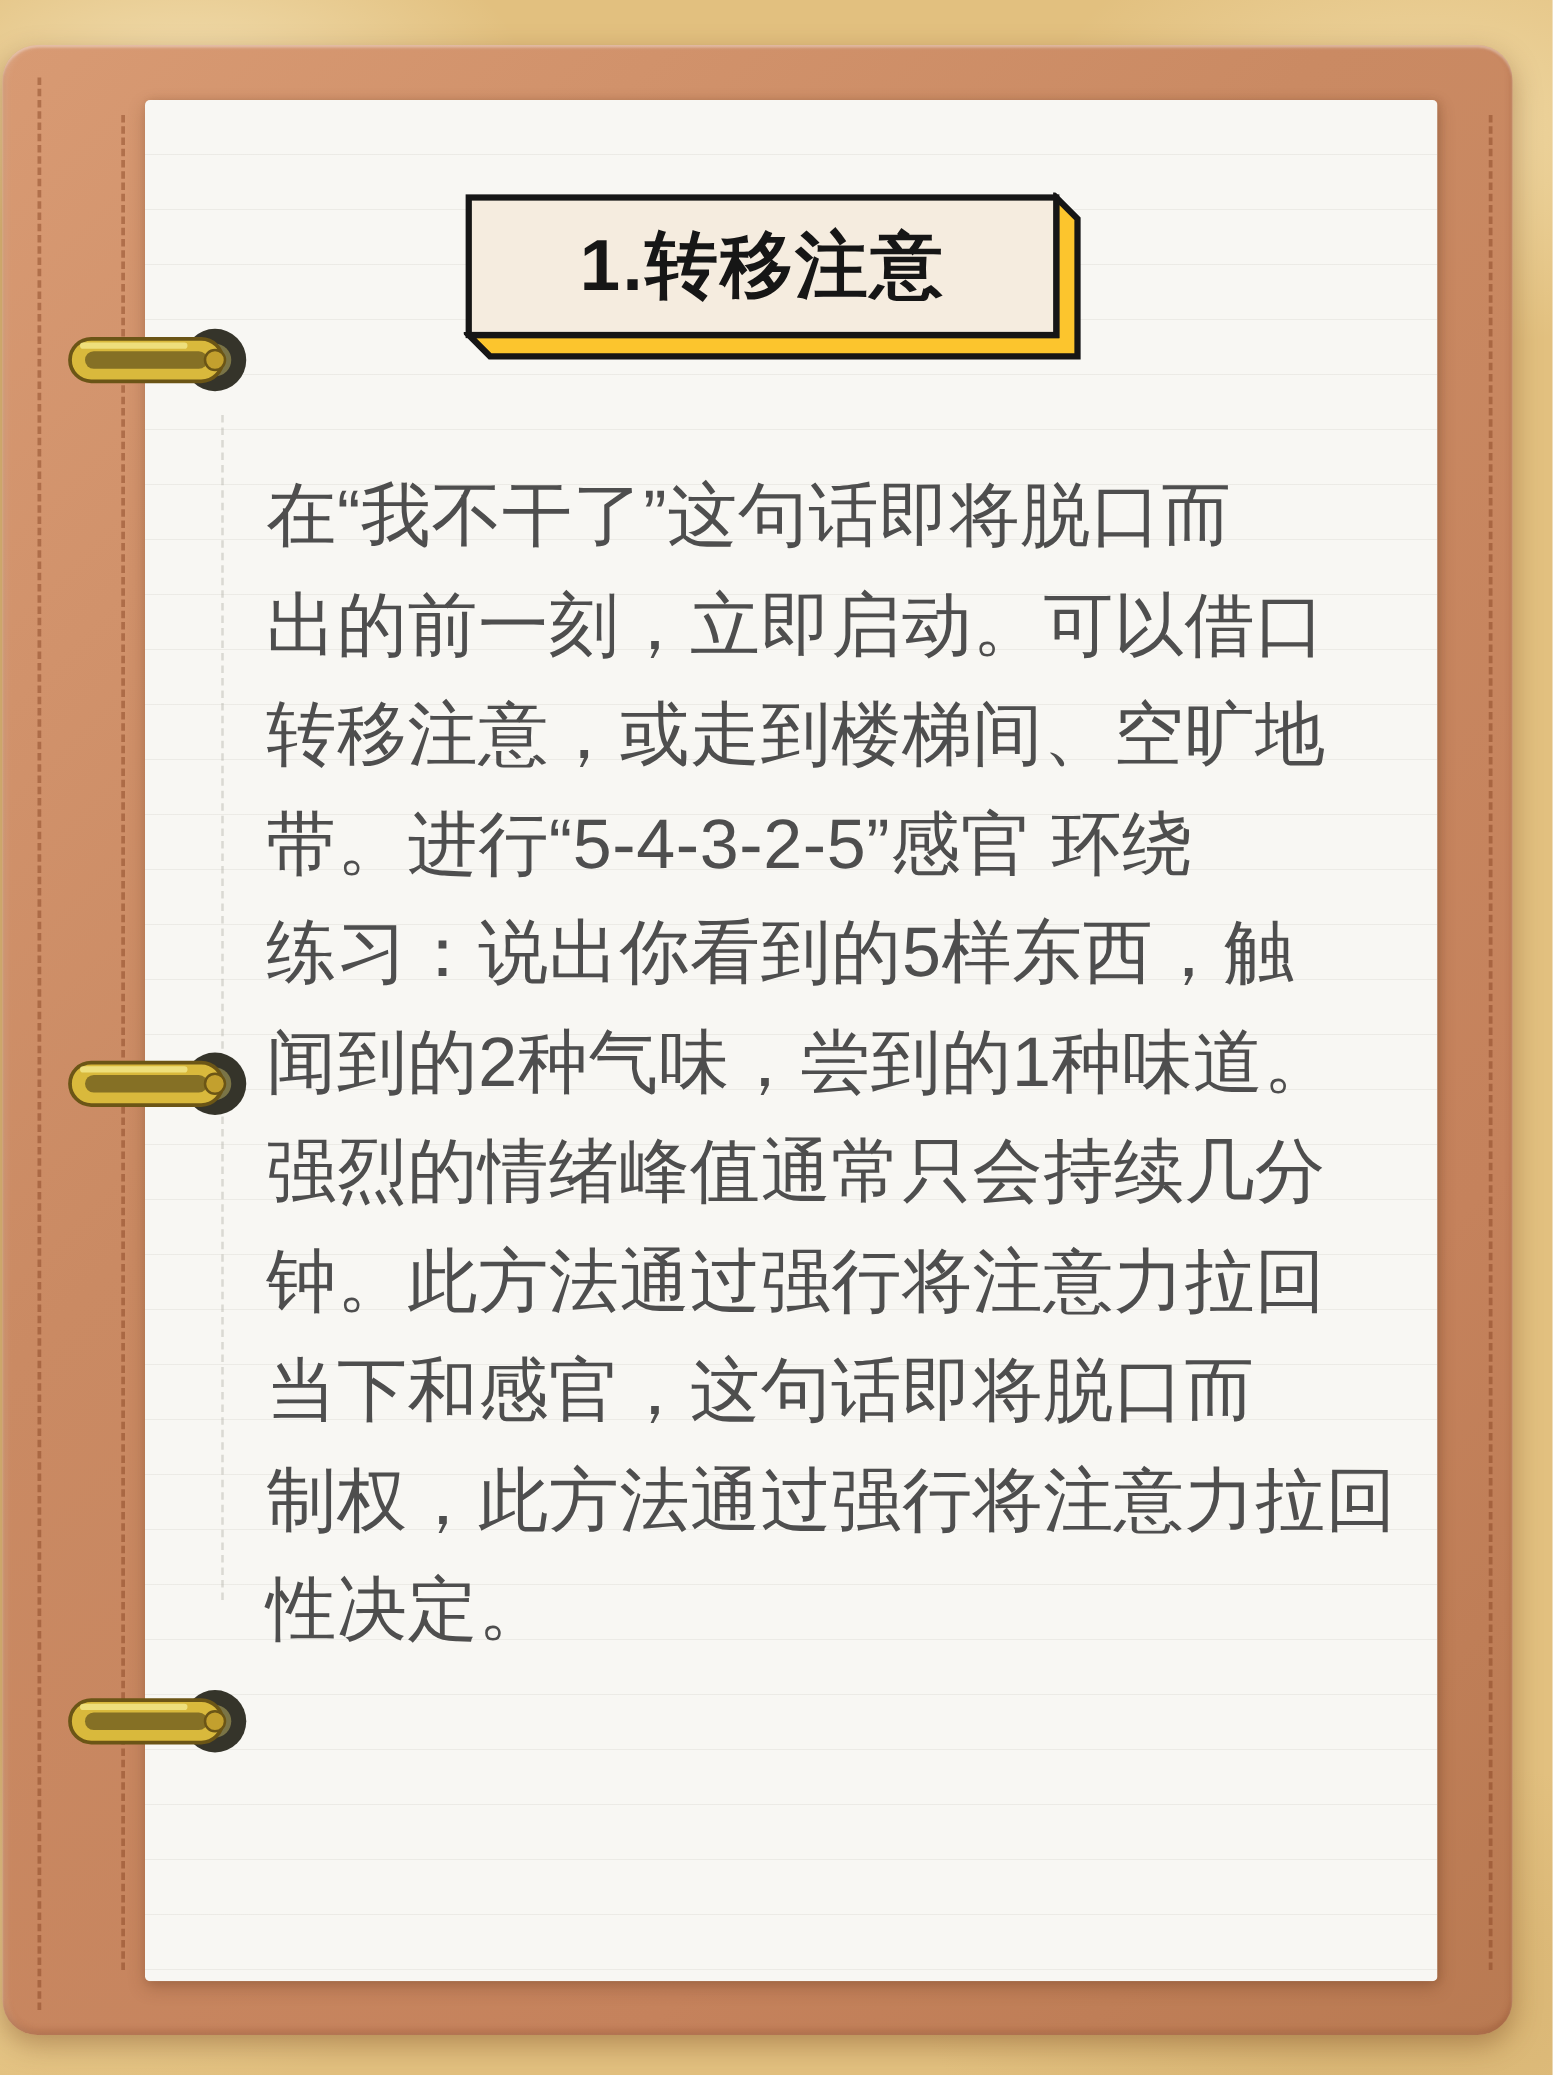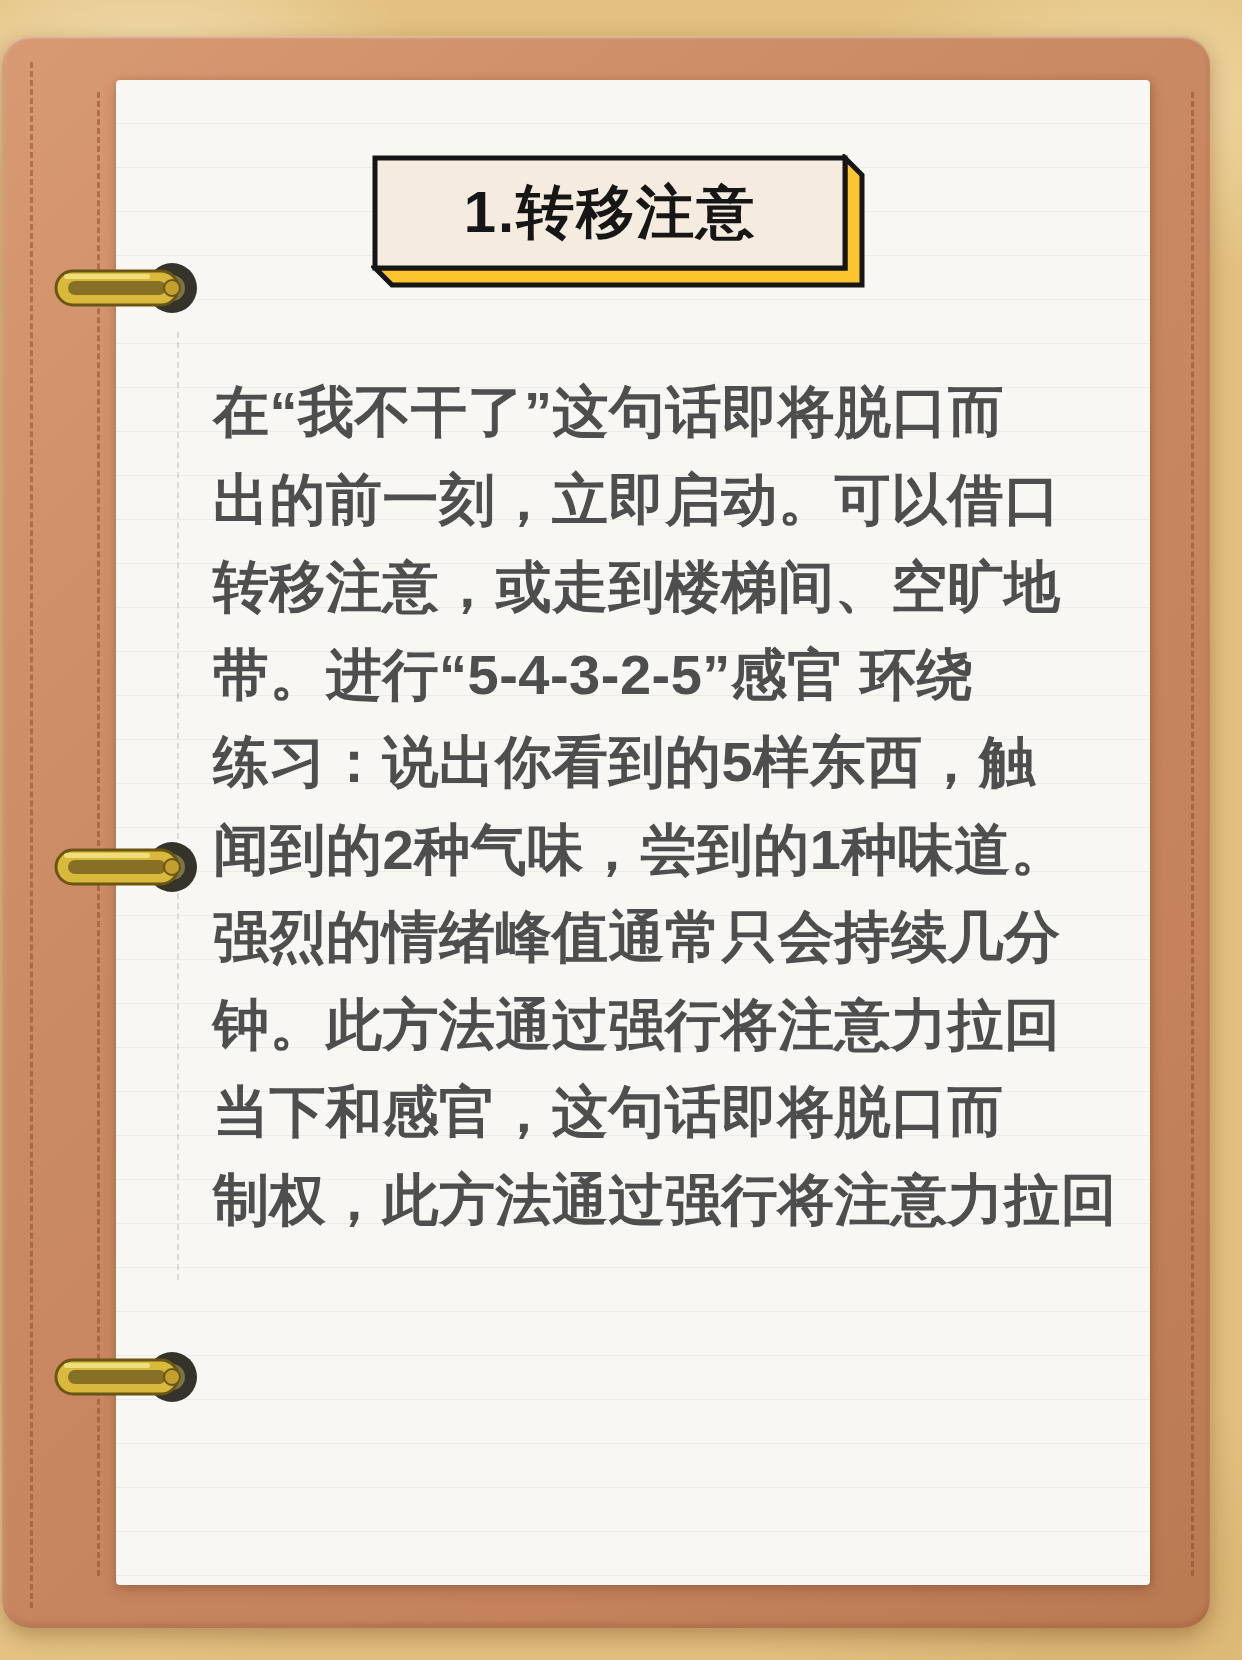--- a/index.html
+++ b/index.html
@@ -38,21 +38,21 @@
   .margin-line{position:absolute;left:177px;top:332px;height:948px;width:0;border-left:2px dashed rgba(168,168,160,.38);}
   .banner-svg{position:absolute;left:371px;top:154px;}
   .banner-title{
     position:absolute;left:375px;top:158px;width:470px;height:110px;
     display:flex;align-items:center;justify-content:center;
     font-size:58px;font-weight:bold;color:var(--ink);letter-spacing:2px;
   }
   .body-text{
     position:absolute;left:213px;top:368px;width:830px;
     font-size:56px;line-height:87.5px;color:var(--body-text);
-    font-weight:700;letter-spacing:0.5px;
+    font-weight:400;letter-spacing:0.5px;
   }
   .body-line{white-space:nowrap;}
   .ring{position:absolute;left:50px;width:170px;height:90px;}
   .ring.r1{top:243px;} .ring.r2{top:822px;} .ring.r3{top:1332px;}
 </style>
 </head>
 <body>
 
 <div class="canvas">
 
@@ -74,20 +74,21 @@
     <div class="body-line">在“我不干了”这句话即将脱口而</div>
     <div class="body-line">出的前一刻，立即启动。可以借口</div>
     <div class="body-line">转移注意，或走到楼梯间、空旷地</div>
     <div class="body-line">带。进行“5-4-3-2-5”感官 环绕</div>
     <div class="body-line">练习：说出你看到的5样东西，触</div>
     <div class="body-line">闻到的2种气味，尝到的1种味道。</div>
     <div class="body-line">强烈的情绪峰值通常只会持续几分</div>
     <div class="body-line">钟。此方法通过强行将注意力拉回</div>
     <div class="body-line">当下和感官，这句话即将脱口而</div>
     <div class="body-line">制权，此方法通过强行将注意力拉回</div>
+    <div class="body-line">性决定。</div>
   </div>
 
   <svg class="ring r1" viewBox="0 0 170 90">
     <circle cx="122" cy="45" r="25" fill="#35342a"></circle>
     <circle cx="122" cy="45" r="13" fill="#7a7446"></circle>
     <rect x="6" y="28" width="122" height="34" rx="17" fill="#d9b93c" stroke="#6b5516" stroke-width="3"></rect>
     <rect x="18" y="38" width="98" height="14" rx="7" fill="#3f3413" opacity="0.55"></rect>
     <rect x="14" y="31" width="86" height="5" rx="2.5" fill="#f3e98c" opacity="0.8"></rect>
     <circle cx="122" cy="45" r="8" fill="#c3a02e" stroke="#6b5516" stroke-width="2"></circle>
   </svg>

